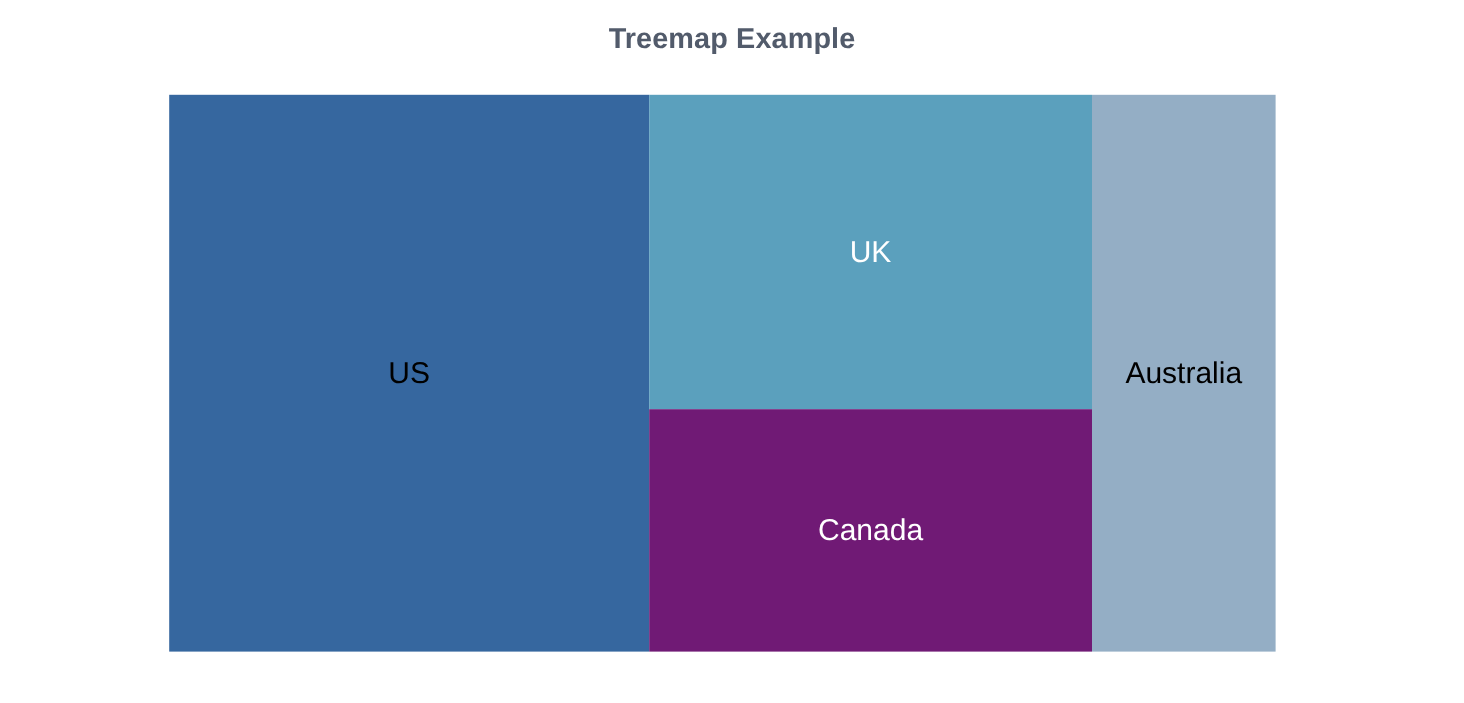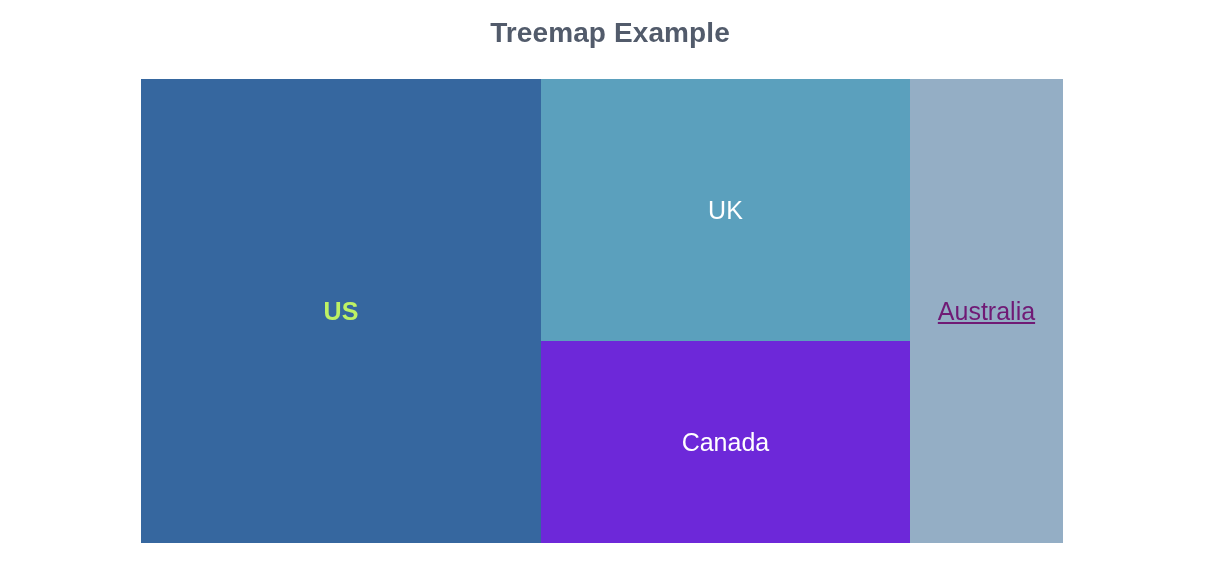--- a/index.html
+++ b/index.html
@@ -19,21 +19,21 @@
     width: 1220px;
     height: 586px;
     background: #ffffff;
   }
   #chart-title {
     position: absolute;
     left: 0;
     top: 19px;
     width: 1220px;
     text-align: center;
-    font-size: 28px;
+    font-size: 24px;
     font-weight: bold;
     color: #525b6b;
     letter-spacing: 0.1px;
     line-height: 28px;
     white-space: nowrap;
   }
   #treemap-plot {
     position: absolute;
     left: 141px;
     top: 79px;
@@ -61,29 +61,29 @@
 </head>
 <body>
 
 <div id="chart-root" style="background: rgb(255, 255, 255);">
 
   <div id="chart-title" style="color: rgb(82, 91, 107);">Treemap Example</div>
 
   <div id="treemap-plot">
 
     <div class="treemap-tile" style="left: 0%; top: 0%; width: 43.38%; height: 100%; background: rgb(54, 103, 159);">
-      <span class="tile-label" style="color: #bef264; font-weight: bold;">US</span>
+      <span class="tile-label" style="color: #000000;">US</span>
     </div>
 
     <div class="treemap-tile" style="left: 43.38%; top: 0%; width: 40.02%; height: 56.47%; background: rgb(91, 160, 189);">
       <span class="tile-label" style="color: rgb(255, 255, 255);">UK</span>
     </div>
 
-    <div class="treemap-tile" style="left: 43.38%; top: 56.47%; width: 40.02%; height: 43.53%; background: #6d28d9;">
+    <div class="treemap-tile" style="left: 43.38%; top: 56.47%; width: 40.02%; height: 43.53%; background: #701a75;">
       <span class="tile-label" style="color: rgb(255, 255, 255);">Canada</span>
     </div>
 
     <div class="treemap-tile" style="left: 83.4%; top: 0%; width: 16.6%; height: 100%; background: rgb(148, 174, 197);">
-      <span class="tile-label" style="color: #701a75; text-decoration: underline;">Australia</span>
+      <span class="tile-label" style="color: #000000;">Australia</span>
     </div>
 
   </div>
 </div>
 
 </body></html>

